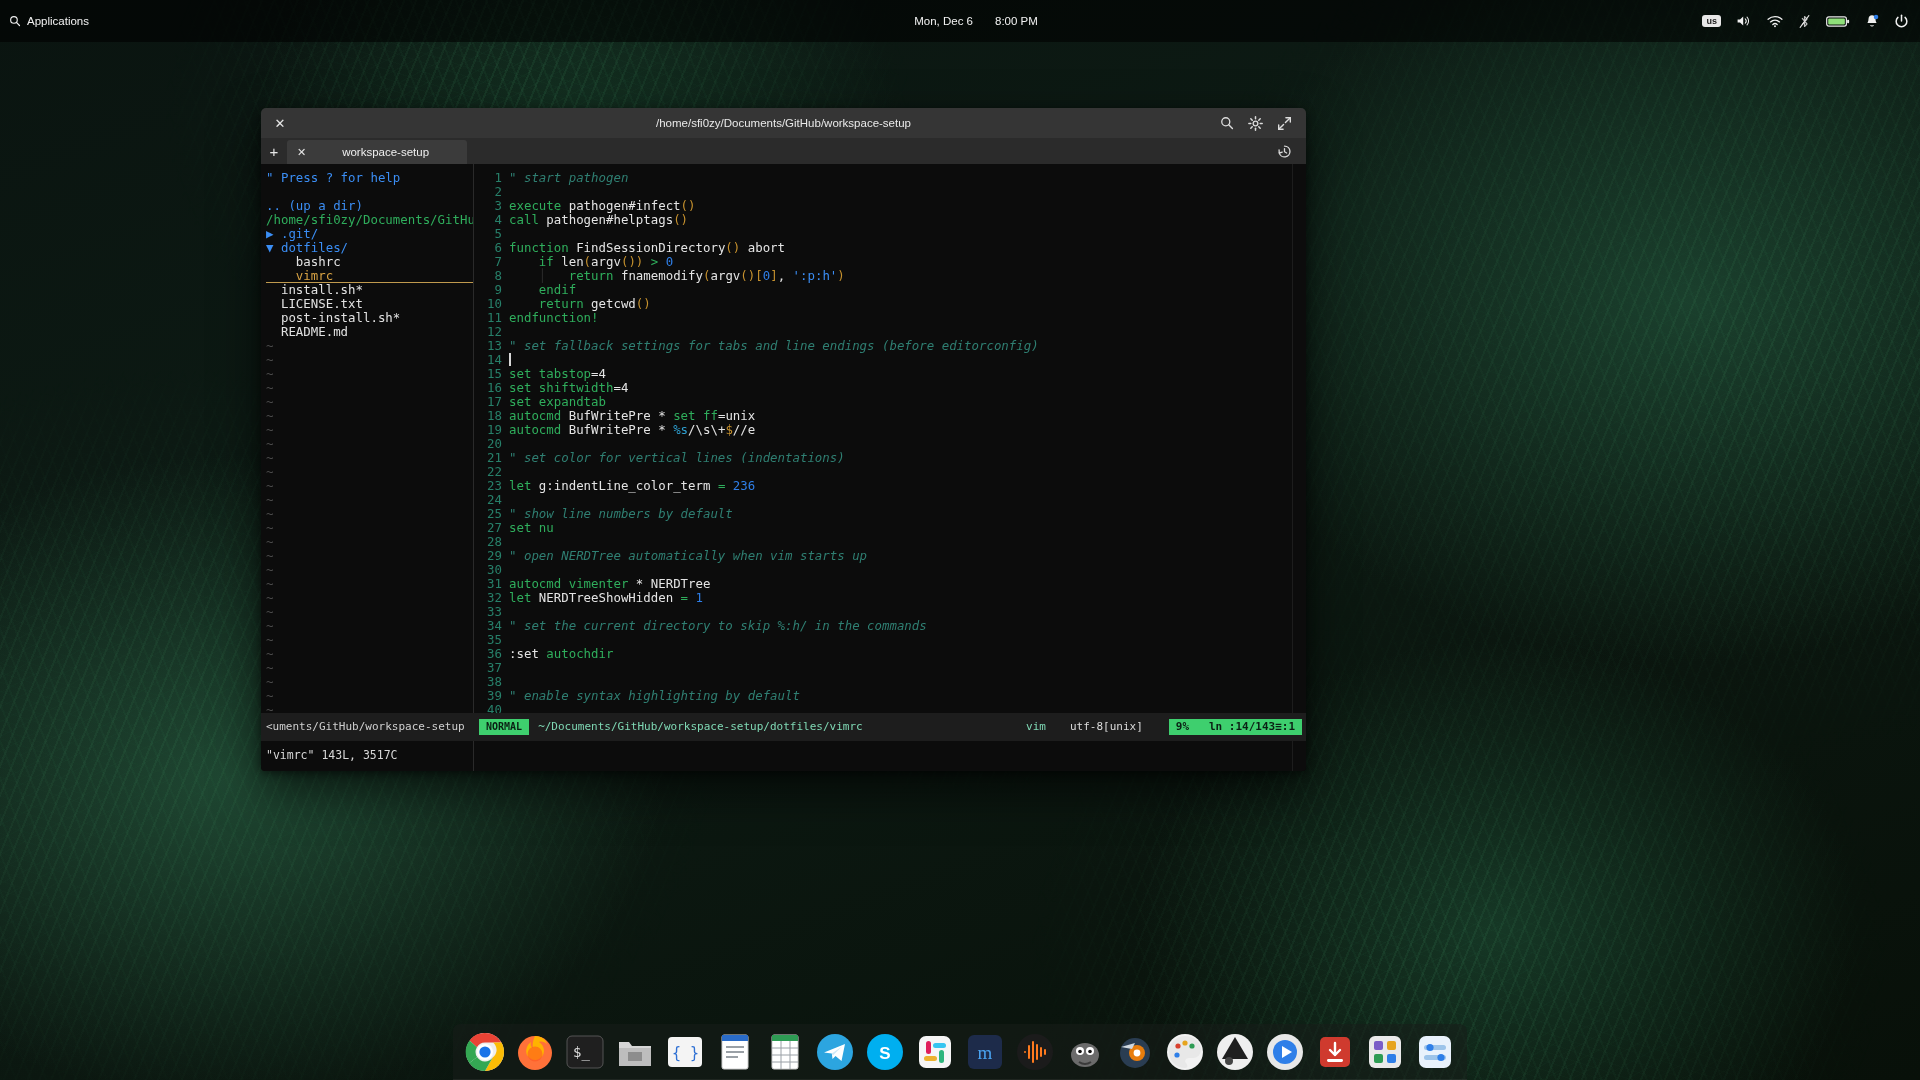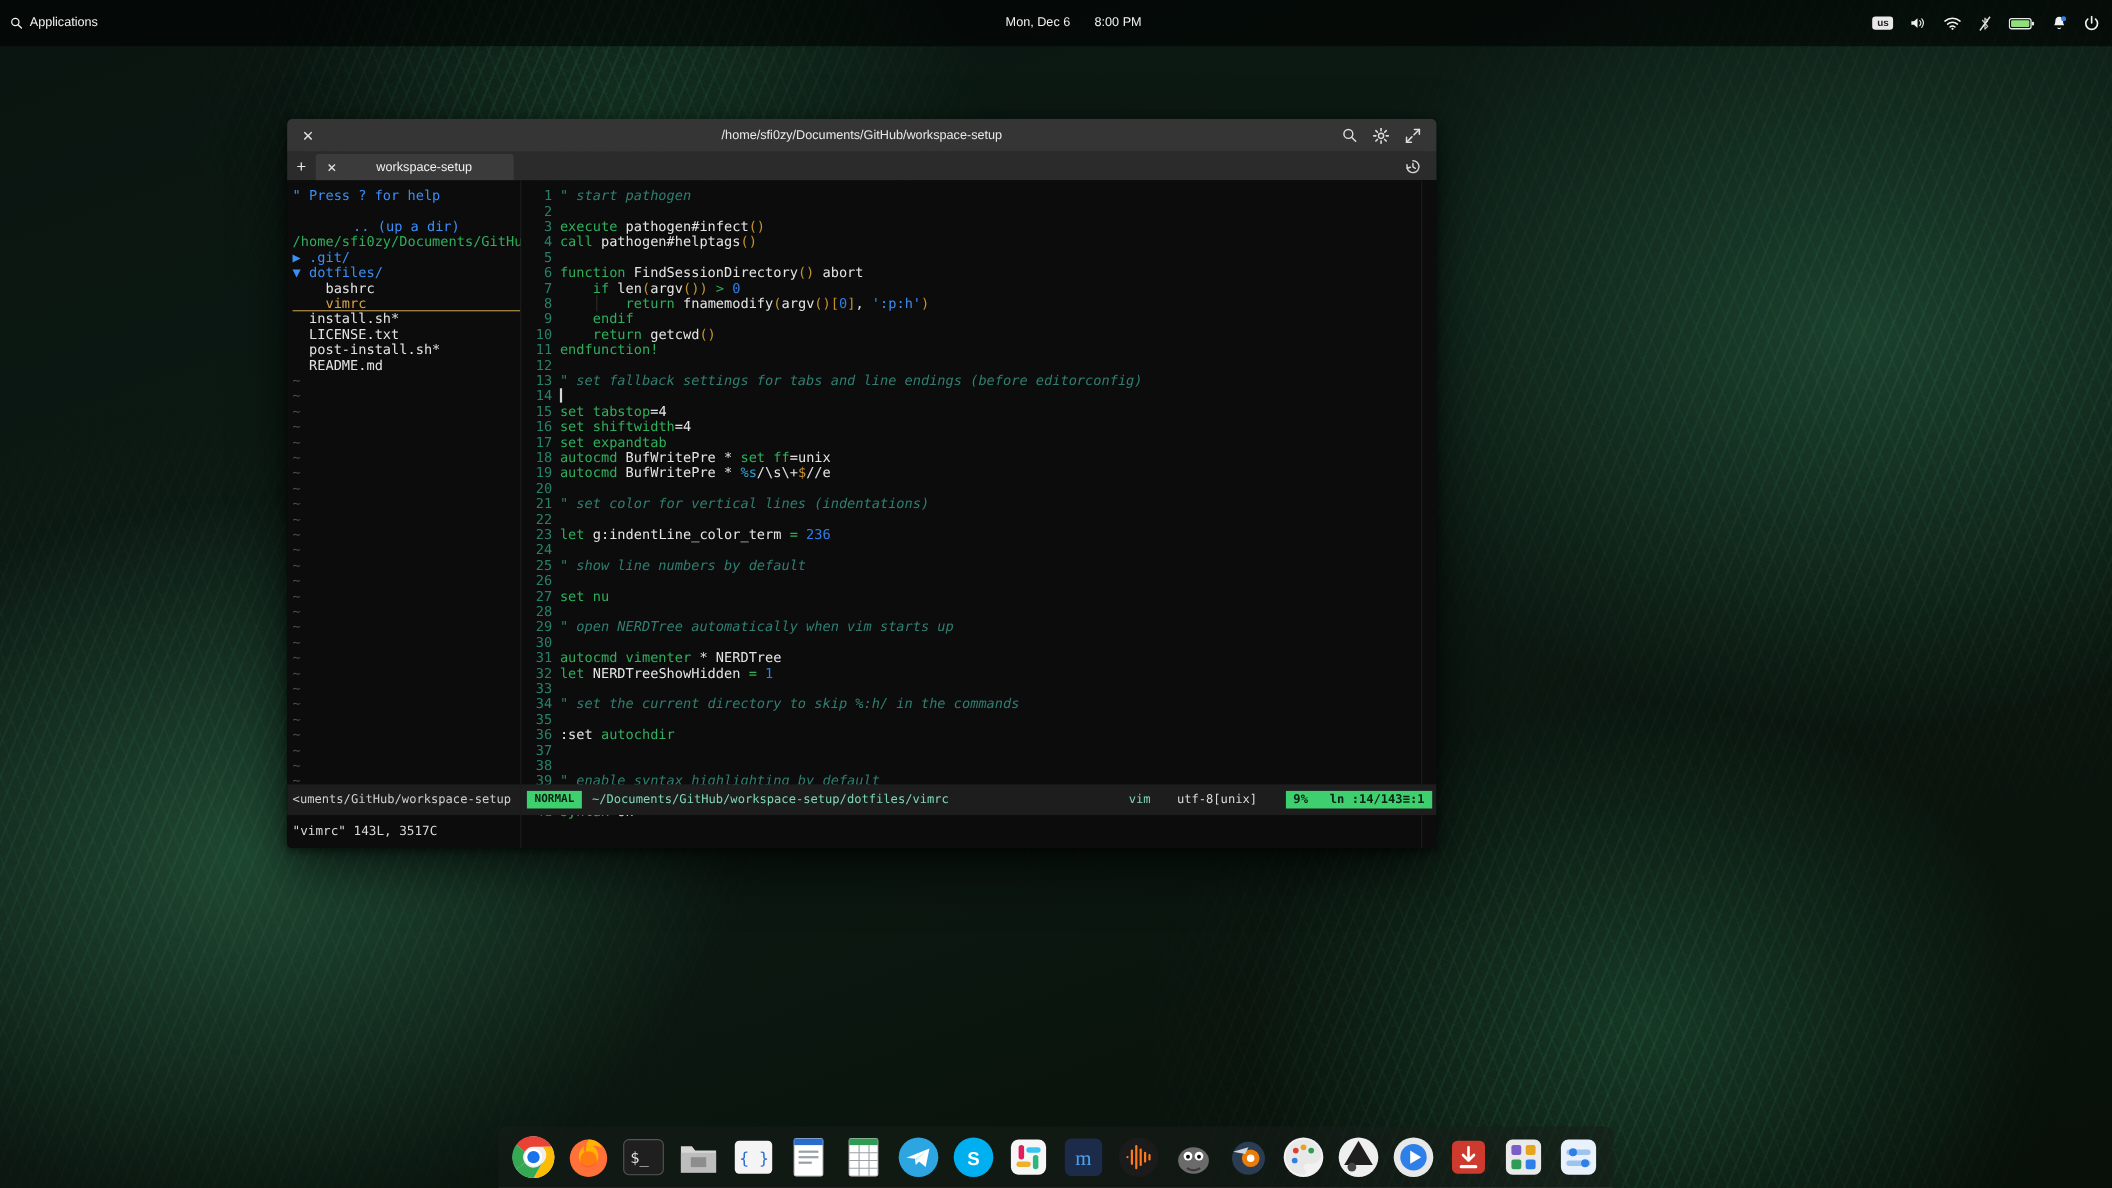--- a/index.html
+++ b/index.html
@@ -114,21 +114,21 @@
     font-family:"DejaVu Sans Mono","Liberation Mono",monospace;
     font-size:12.4px; line-height:14px;
     position:relative; overflow:hidden;
   }
   #nerd {
     width:212px; flex:0 0 212px; background:#0c0c0c;
     padding:7px 0 0 5px; position:relative; overflow:hidden;
   }
   .nline { white-space:pre; height:14px; }
   .c-help   { color:#3b8ef5; }
-  .c-up     { color:#3b8ef5;text-align:center; }
+  .c-up     { color:#3b8ef5; }
   .c-path   { color:#2fae5c; }
   .c-dir    { color:#3b8ef5; }
   .c-arrow  { color:#3b8ef5; }
   .c-file   { color:#e2e2e2; }
   .c-tilde  { color:#4a4a4a; }
   .cur-file { color:#d7a243; }
   .nline.cursorline { border-bottom:1px solid #c09a4e; }
 
   #splitter { width:1px; background:#2a2a2a; flex:0 0 1px; }
 
@@ -405,21 +405,20 @@
           <div class="eline"><span class="lnum">16</span><span class="ecode"><span class="k-stmt">set</span><span class="k-func"> shiftwidth</span><span class="k-punct">=</span><span class="k-ident">4</span></span></div>
           <div class="eline"><span class="lnum">17</span><span class="ecode"><span class="k-stmt">set</span><span class="k-func"> expandtab</span></span></div>
           <div class="eline"><span class="lnum">18</span><span class="ecode"><span class="k-stmt">autocmd</span><span class="k-ident"> BufWritePre </span><span class="k-ident">*</span><span class="k-punct"> </span><span class="k-stmt">set</span><span class="k-func"> ff</span><span class="k-ident">=unix</span></span></div>
           <div class="eline"><span class="lnum">19</span><span class="ecode"><span class="k-stmt">autocmd</span><span class="k-ident"> BufWritePre </span><span class="k-ident">*</span><span class="k-punct"> </span><span class="k-special">%s</span><span class="k-punct">/</span><span class="k-ident">\s\+</span><span class="k-paren">$</span><span class="k-ident">//e</span></span></div>
           <div class="eline"><span class="lnum">20</span><span class="ecode"></span></div>
           <div class="eline"><span class="lnum">21</span><span class="ecode"><span class="k-comment">" set color for vertical lines (indentations)</span></span></div>
           <div class="eline"><span class="lnum">22</span><span class="ecode"></span></div>
           <div class="eline"><span class="lnum">23</span><span class="ecode"><span class="k-stmt">let</span><span class="k-ident"> g:indentLine_color_term </span><span class="k-op">=</span><span class="k-punct"> </span><span class="k-num">236</span></span></div>
           <div class="eline"><span class="lnum">24</span><span class="ecode"></span></div>
           <div class="eline"><span class="lnum">25</span><span class="ecode"><span class="k-comment">" show line numbers by default</span></span></div>
-          <div class="eline"><span class="lnum">26</span><span class="ecode"></span></div>
           <div class="eline"><span class="lnum">27</span><span class="ecode"><span class="k-stmt">set</span><span class="k-func"> nu</span></span></div>
           <div class="eline"><span class="lnum">28</span><span class="ecode"></span></div>
           <div class="eline"><span class="lnum">29</span><span class="ecode"><span class="k-comment">" open NERDTree automatically when vim starts up</span></span></div>
           <div class="eline"><span class="lnum">30</span><span class="ecode"></span></div>
           <div class="eline"><span class="lnum">31</span><span class="ecode"><span class="k-stmt">autocmd</span><span class="k-func"> vimenter </span><span class="k-ident">*</span><span class="k-ident"> NERDTree</span></span></div>
           <div class="eline"><span class="lnum">32</span><span class="ecode"><span class="k-stmt">let</span><span class="k-ident"> NERDTreeShowHidden </span><span class="k-op">=</span><span class="k-punct"> </span><span class="k-num">1</span></span></div>
           <div class="eline"><span class="lnum">33</span><span class="ecode"></span></div>
           <div class="eline"><span class="lnum">34</span><span class="ecode"><span class="k-comment">" set the current directory to skip %:h/ in the commands</span></span></div>
           <div class="eline"><span class="lnum">35</span><span class="ecode"></span></div>
           <div class="eline"><span class="lnum">36</span><span class="ecode"><span class="k-punct">:set</span><span class="k-func"> autochdir</span></span></div>

